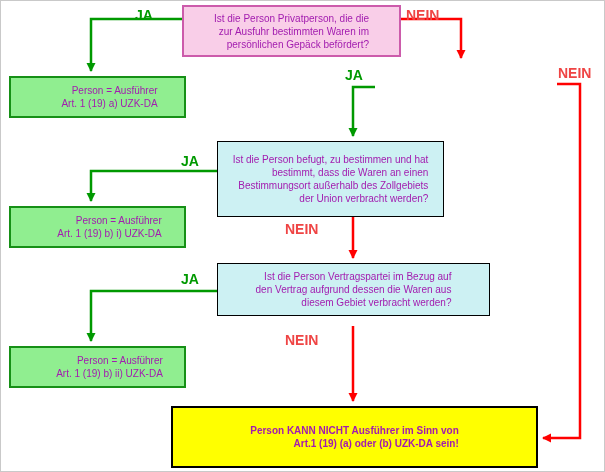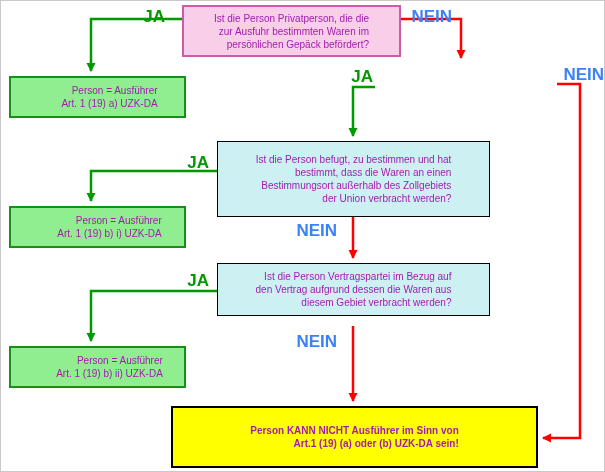--- a/index.html
+++ b/index.html
@@ -40,25 +40,25 @@
     background:#ffff00;
     border:2px solid #000;
     flex-direction:column;
     line-height:1.35;
   }
   .final-bold{font-weight:bold;white-space:pre-line;}
   .final-normal{white-space:pre-line;}
   .flow-label{
     position:absolute;
     font-weight:bold;
-    font-size:17px;
-    text-align:right;
+    font-size:14px;
+    text-align:left;
   }
   .lbl-ja{color:#009900;}
-  .lbl-nein{color:#3b82f6;}
+  .lbl-nein{color:#ef4444;}
 </style>
 </head>
 <body>
 
 <div id="canvas">
 
   <svg id="arrows" width="605" height="472" viewBox="0 0 605 472">
     <defs>
       <marker id="ah-green" markerWidth="10" markerHeight="10" refX="8" refY="4.5" orient="auto" markerUnits="userSpaceOnUse">
         <path d="M0,0 L9,4.5 L0,9 Z" fill="#009900"></path>
@@ -77,21 +77,21 @@
     <polyline points="556,83 579,83 579,437 542,437" fill="none" stroke="#ff0000" stroke-width="2.5" marker-end="url(#ah-red)"></polyline>
     <polyline points="352,216 352,257" fill="none" stroke="#ff0000" stroke-width="2.5" marker-end="url(#ah-red)"></polyline>
     <polyline points="352,325 352,400" fill="none" stroke="#ff0000" stroke-width="2.5" marker-end="url(#ah-red)"></polyline>
   </svg>
 
   <div class="box q-pink" style="left:181px;top:4px;width:219px;height:52px;">Ist die Person Privatperson, die die
 zur Ausfuhr bestimmten Waren im
 persönlichen Gepäck befördert?</div>
 
 
-  <div class="box q-cyan" style="left:216px;top:140px;width:273px;height:76px;">Ist die Person befugt, zu bestimmen und hat
+  <div class="box q-cyan" style="left:216px;top:140px;width:227px;height:76px;">Ist die Person befugt, zu bestimmen und hat
 bestimmt, dass die Waren an einen
 Bestimmungsort außerhalb des Zollgebiets
 der Union verbracht werden?</div>
 
   <div class="box q-cyan" style="left:216px;top:262px;width:273px;height:53px;">Ist die Person Vertragspartei im Bezug auf
 den Vertrag aufgrund dessen die Waren aus
 diesem Gebiet verbracht werden?</div>
 
   <div class="box r-green" style="left:8px;top:75px;width:177px;height:42px;">Person = Ausführer
 Art. 1 (19) a) UZK-DA</div>

